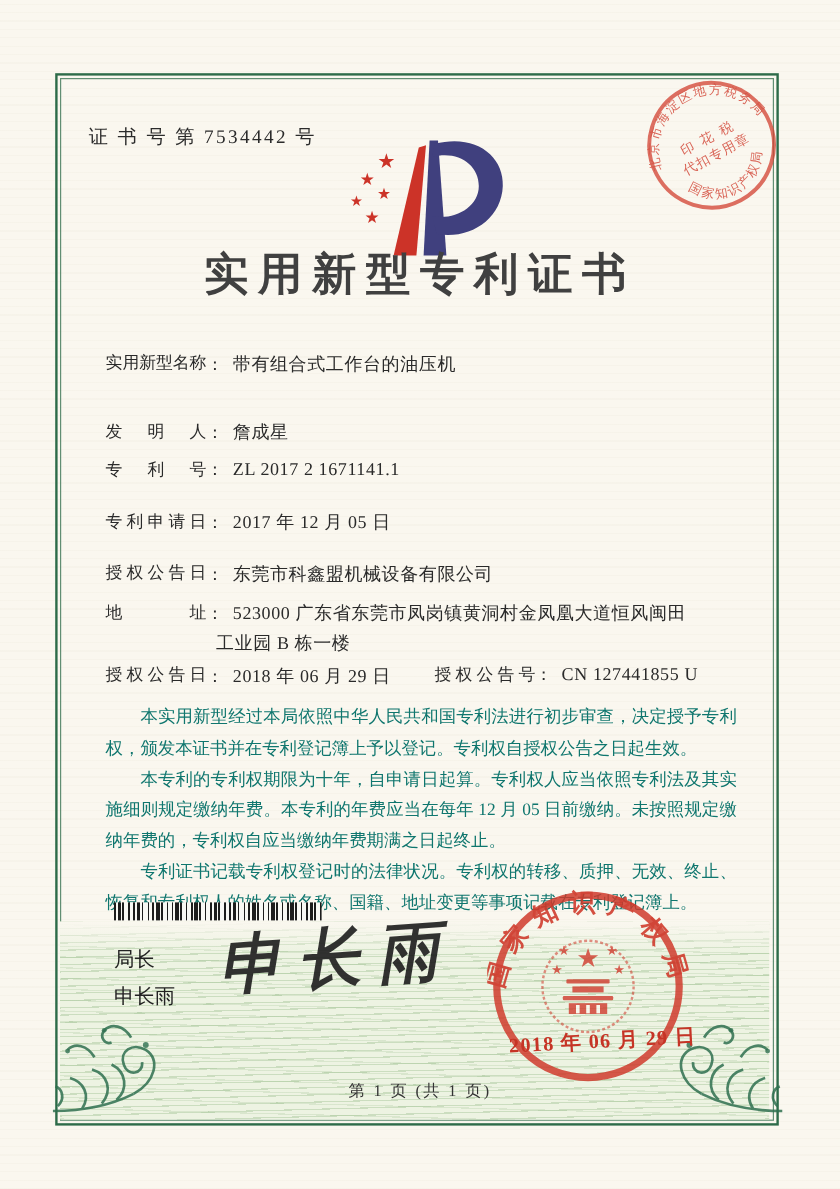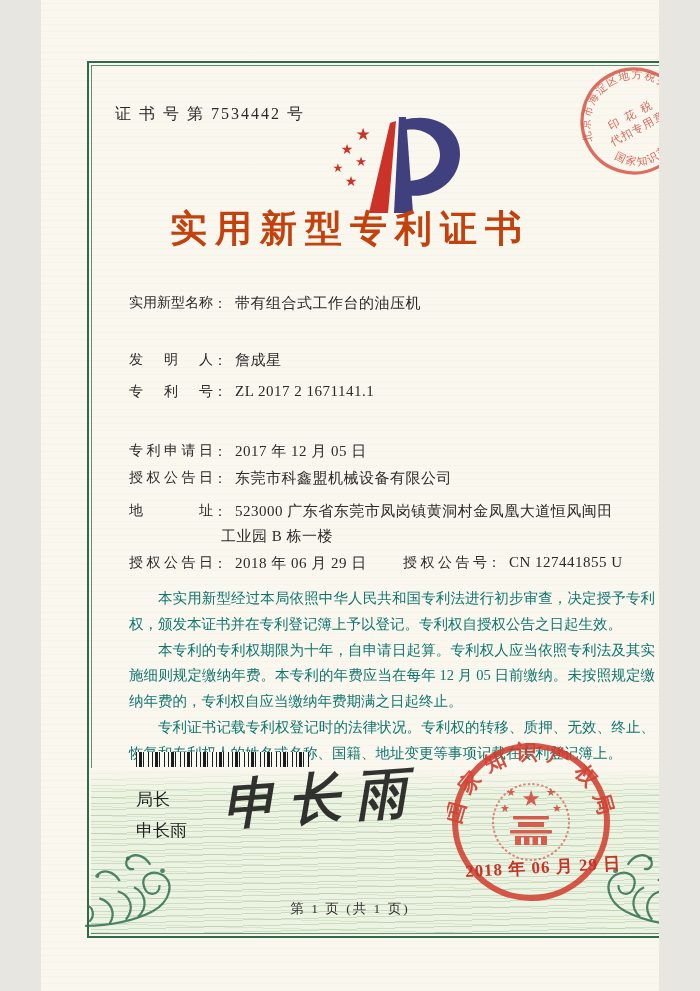--- a/index.html
+++ b/index.html
@@ -1,17 +1,17 @@
 <!DOCTYPE html>
 <html><head>
 <meta charset="utf-8">
 <style>
   html,body{margin:0;padding:0;background:#e8e6e0;}
   .page{
-    position:relative;width:618px;height:991px;margin:0 auto;
+    position:relative;width:700px;height:991px;margin:0 auto;
     background:#faf7ef;
     font-family:"Liberation Serif","DejaVu Serif",serif;
     color:#2e2b28;overflow:hidden;
   }
   .page::before{
     content:"";position:absolute;inset:0;
     background:repeating-linear-gradient(0deg, rgba(180,172,140,0.05) 0 1px, transparent 1px 7px);
     pointer-events:none;
   }
   .frame{
@@ -33,21 +33,21 @@
     background:linear-gradient(to bottom,#faf7ef 0%,rgba(250,247,239,0) 100%);
   }
   .corner-flourish{position:absolute;width:112px;height:112px;}
   .corner-left{left:38px;top:824px;}
   .corner-right{left:546px;top:824px;transform:scaleX(-1);}
 
   .cert-no{position:absolute;left:74px;top:104px;font-size:16px;letter-spacing:2px;color:#2b2b2b;}
   .logo{position:absolute;left:270px;top:110px;width:178px;height:120px;}
   .title{
     position:absolute;left:0;top:204px;width:100%;text-align:center;
-    font-size:37px;font-weight:600;letter-spacing:8px;color:#c2410c;
+    font-size:37px;font-weight:600;letter-spacing:8px;color:#404040;
   }
   .field-row{position:absolute;left:88px;font-size:14.5px;color:#2a2a2a;white-space:nowrap;font-family:Liberation Serif, serif;}
   .flabel{display:inline-block;width:84px;text-align:justify;text-align-last:justify;font-size:14px;vertical-align:top;}
   .fcolon{display:inline-block;margin-right:8px;font-size:14px;}
   .fvalue{font-size:15px;letter-spacing:0.5px;}
   .fvalue2{display:block;margin-left:92px;margin-top:6px;font-size:15px;letter-spacing:0.5px;}
   .grant-col2{position:absolute;left:274px;top:0;white-space:nowrap;}
 
   .paragraphs{
     position:absolute;left:88px;top:586px;width:526px;
@@ -145,21 +145,21 @@
 
   <div class="field-row" style="top:294px;">
     <span class="flabel">实用新型名称</span><span class="fcolon">：</span><span class="fvalue">带有组合式工作台的油压机</span>
   </div>
   <div class="field-row" style="top:339px;margin-top:12px;">
     <span class="flabel">发明人</span><span class="fcolon">：</span><span class="fvalue">詹成星</span>
   </div>
   <div class="field-row" style="top:383px;">
     <span class="flabel">专利号</span><span class="fcolon">：</span><span class="fvalue">ZL 2017 2 1671141.1</span>
   </div>
-  <div class="field-row" style="top:442px;">
+  <div class="field-row" style="top:426px;">
     <span class="flabel">专利申请日</span><span class="fcolon">：</span><span class="fvalue">2017 年 12 月 05 日</span>
   </div>
   <div class="field-row" style="top:469px;">
     <span class="flabel">授权公告日</span><span class="fcolon">：</span><span class="fvalue">东莞市科鑫盟机械设备有限公司</span>
   </div>
   <div class="field-row" style="top:502px;">
     <span class="flabel">地址</span><span class="fcolon">：</span><span class="fvalue">523000 广东省东莞市凤岗镇黄洞村金凤凰大道恒风闽田</span>
     <span class="fvalue2">工业园 B 栋一楼</span>
   </div>
   <div class="field-row" style="top:554px;">

